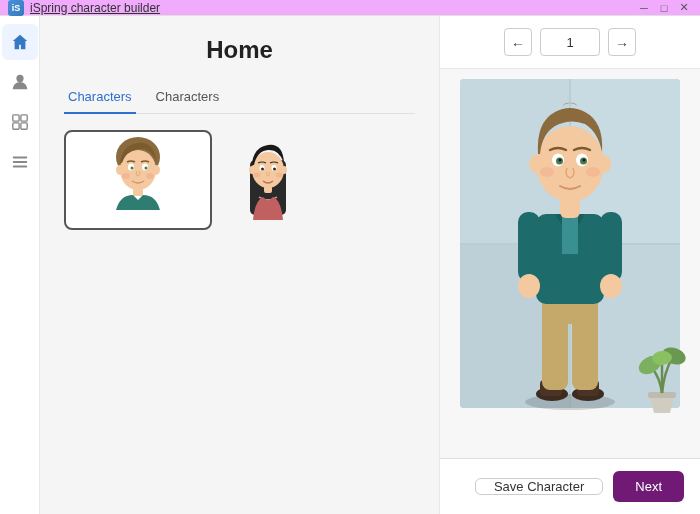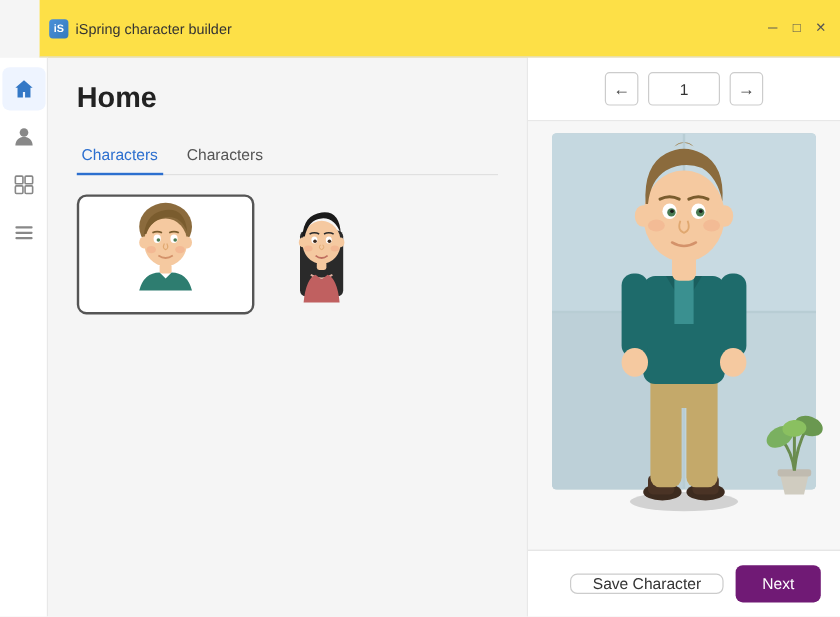--- a/index.html
+++ b/index.html
@@ -8,45 +8,45 @@
       background: #f5f5f5;
       width: 700px;
       height: 514px;
       overflow: hidden;
       display: flex;
       flex-direction: column;
     }
 
     
     .title-bar {
-      background: #fde047;
-      height: 48px;
+      background: #f0abfc;
+      height: 16px;
       display: flex;
       align-items: center;
       justify-content: space-between;
       padding: 0 8px;
       border-bottom: 1px solid #e0e0e0;
       flex-shrink: 0;
-      margin-left: 33px;
     }
     .title-bar-left {
       display: flex;
       align-items: center;
       gap: 6px;
     }
     .title-bar-icon {
       width: 16px; height: 16px;
       background: linear-gradient(135deg, #4a90d9, #357abd);
       border-radius: 3px;
       display: flex; align-items: center; justify-content: center;
       color: #fff; font-size: 9px; font-weight: bold;
     }
     .title-bar-title {
       font-size: 12px;
       color: #333;
+      text-decoration: underline;
     }
     .title-bar-controls {
       display: flex;
       gap: 4px;
     }
     .title-btn {
       width: 16px; height: 16px;
       border: none;
       background: none;
       cursor: pointer;
@@ -95,20 +95,21 @@
       display: flex;
       flex-direction: column;
       border-right: 1px solid #e8e8e8;
     }
 
     .page-title {
       font-size: 24px;
       font-weight: 600;
       color: #222;
       margin-bottom: 16px;
+      text-align: center;
     }
 
     
     .tabs {
       display: flex;
       gap: 0;
       border-bottom: 1px solid #e0e0e0;
       margin-bottom: 16px;
     }
     .tab {

